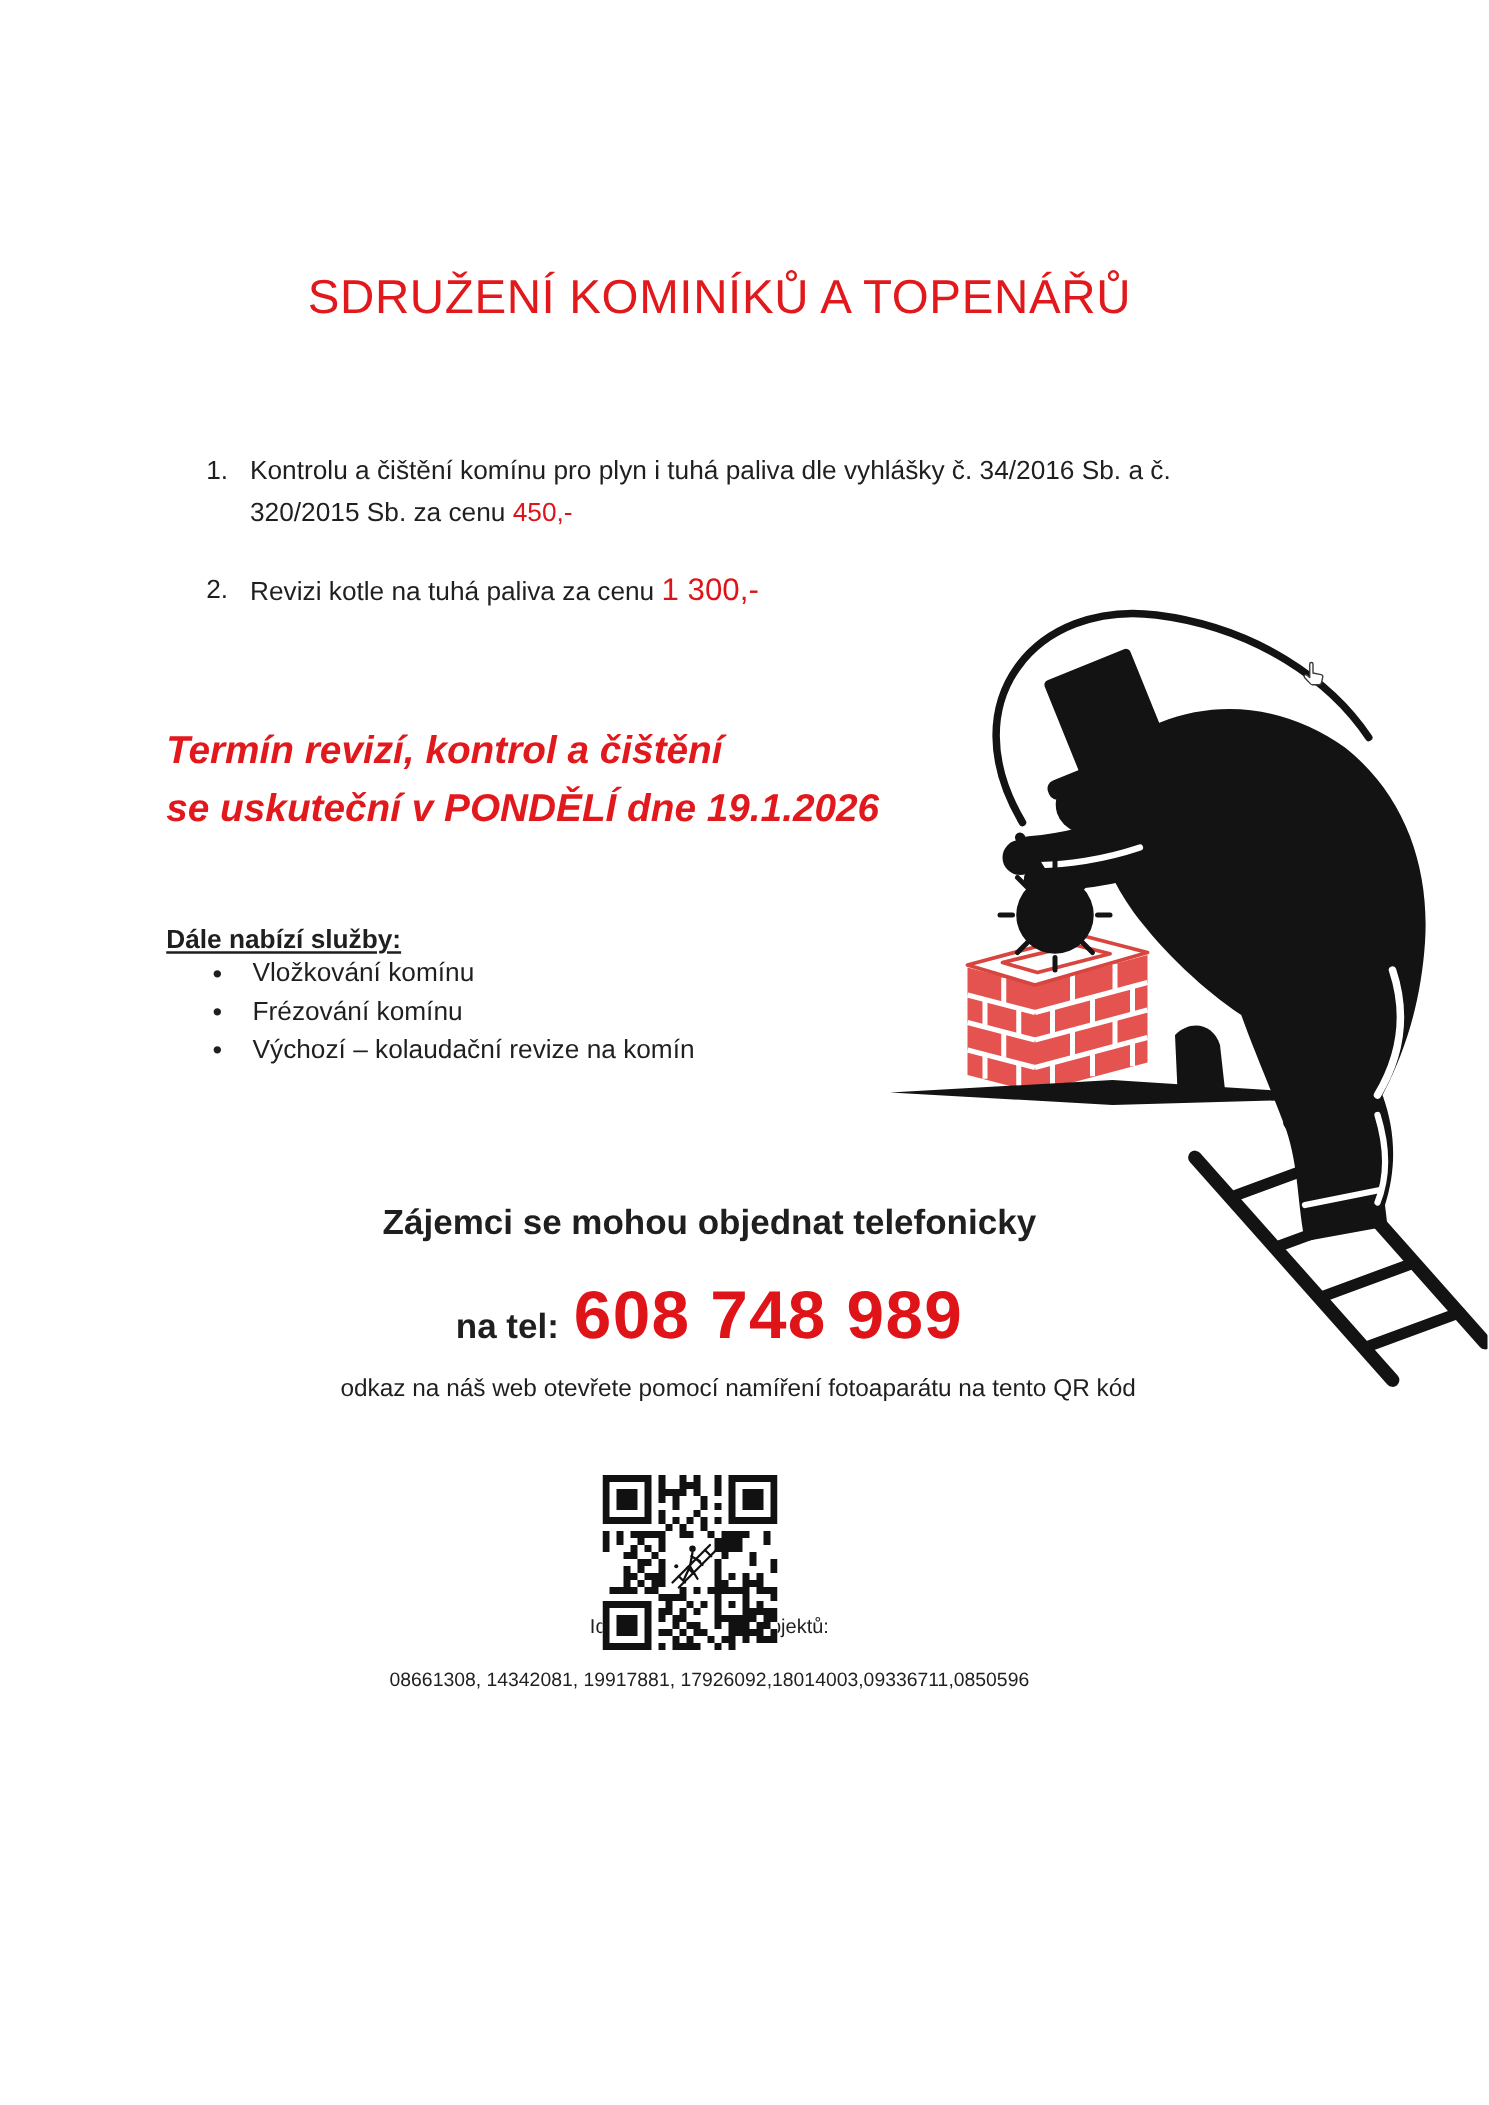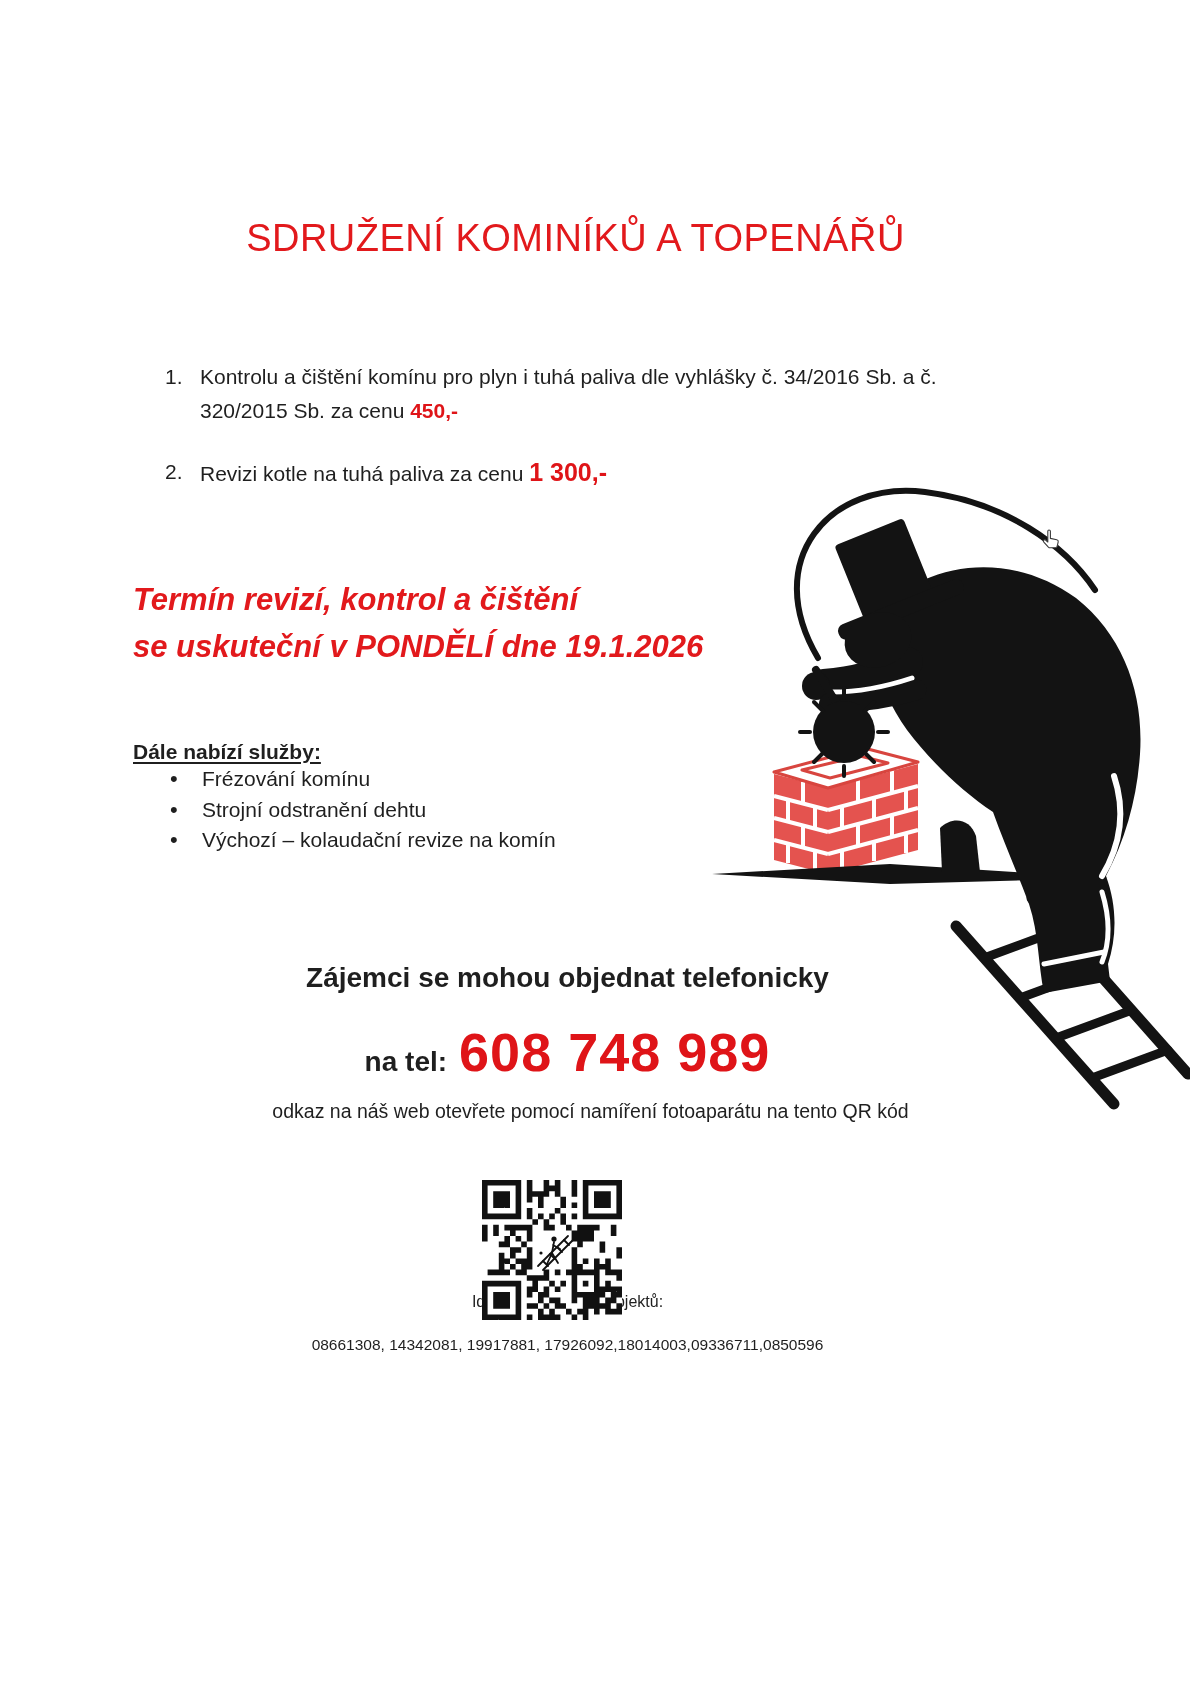--- a/index.html
+++ b/index.html
@@ -35,21 +35,21 @@
   
   .num-item{
     left:165px;width:790px;
     display:flex;
     font-size:21px;line-height:34px;
   }
   .item-1{top:360px;}
   .item-2{top:455px;}
   .num{flex:0 0 35px;}
   .itm-text{max-width:745px;}
-  .price{color:#df1418;font-weight:700;}
+  .price{color:#df1418;font-weight:400;}
   .price-lg{font-size:25px;}
   
   .schedule{
     left:133px;top:576px;
     font-size:31px;font-weight:700;font-style:italic;
     color:#e2191c;line-height:47px;
     white-space:nowrap;
   }
   
   .bullets{
@@ -98,22 +98,22 @@
   </div>
 
   <div class="abs schedule">
     <div>Termín revizí, kontrol a čištění</div>
     <div>se uskuteční v PONDĚLÍ dne 19.1.2026</div>
   </div>
 
   <div class="abs sec-heading h-extra">Dále nabízí služby: </div>
 
   <ul class="abs bullets">
+    <li>Vložkování komínu</li>
     <li>Frézování komínu</li>
-    <li>Strojní odstranění dehtu</li>
     <li>Výchozí – kolaudační revize na komín</li>
   </ul>
 
   <div class="abs ccol order-line">Zájemci se mohou objednat telefonicky</div>
 
   <div class="abs ccol phone-row">
     <span class="tel-label">na tel:</span><span class="tel-number">608 748 989</span>
   </div>
 
   <div class="abs ccol qr-caption">odkaz na náš web otevřete pomocí namíření fotoaparátu na tento QR kód</div>

